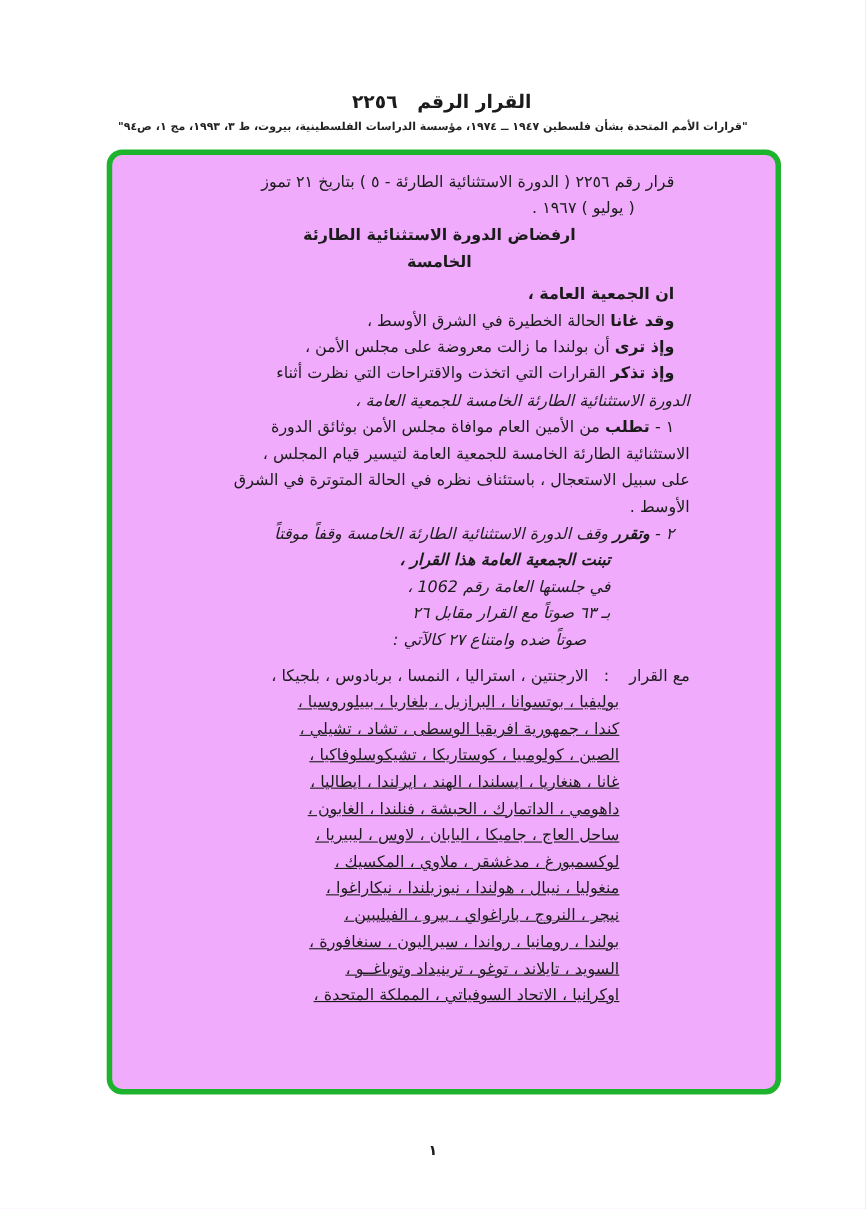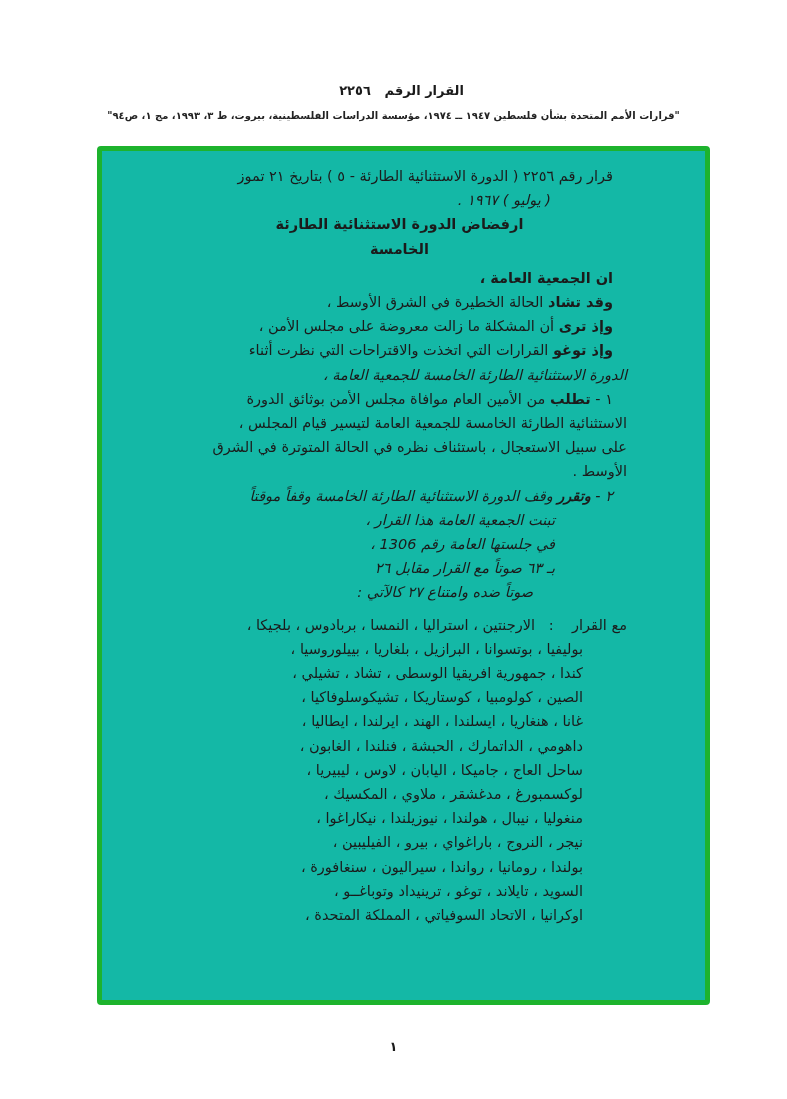--- a/index.html
+++ b/index.html
@@ -15,63 +15,63 @@
     font-family: "DejaVu Sans", sans-serif;
     overflow: hidden;
   }
   .page-title {
     position: absolute;
     top: 83px;
     left: 16px;
     right: 0;
     text-align: center;
     direction: rtl;
-    font-size: 13px;
+    font-size: 17px;
     font-weight: 700;
     letter-spacing: 0.5px;
   }
   .source-citation {
     position: absolute;
     top: 110px;
     left: 0;
     right: 0;
     text-align: center;
     direction: rtl;
     font-size: 10px;
     font-weight: 700;
     color: #222;
   }
   .highlight-frame {
     position: absolute;
     left: 97px;
-    top: 146px;
+    top: 136px;
     width: 603px;
     height: 849px;
     border: 5px solid #1db32d;
-    border-radius: 4px;
+    border-radius: 14px;
     box-sizing: content-box;
-    background: #14b8a6;
+    background: #f0abfc;
   }
   .doc {
     position: absolute;
     inset: 0;
     padding: 13px 78px 0 70px;
     direction: rtl;
     text-align: right;
     font-size: 14.5px;
     line-height: 24.2px;
     white-space: nowrap;
   }
   .line { min-height: 24.2px; }
   .ti     { text-indent: 14px; }      
-  .ind-y  { margin-right: 76px; font-style: italic; }     
+  .ind-y  { margin-right: 50px; }     
   .center { text-align: center; }
   .ind-a  { margin-right: 72px; }     
   .ind-b  { margin-right: 94px; }     
-  .ind-c  { margin-right: 44px; }     
+  .ind-c  { margin-right: 64px; text-decoration: underline; }     
   .mt5    { margin-top: 5px; text-align: right; }
   .mt8    { margin-top: 8px; }
   .page-number {
     position: absolute;
     top: 1039px;
     left: 0;
     right: 0;
     text-align: center;
     font-size: 13px;
     font-weight: 700;
@@ -84,31 +84,31 @@
 
 <div class="source-citation">"قرارات الأمم المتحدة بشأن فلسطين ١٩٤٧ ــ ١٩٧٤، مؤسسة الدراسات الفلسطينية، بيروت، ط ٣، ١٩٩٣، مج ١، ص٩٤"</div>
 
 <div class="highlight-frame">
   <div class="doc">
       <div class="line ti"><span>قرار رقم ٢٢٥٦ ( الدورة الاستثنائية الطارئة - ٥ ) بتاريخ ٢١ تموز</span></div>
       <div class="line ind-y"><span>( يوليو ) ١٩٦٧ .</span></div>
       <div class="line center"><span style="font-weight: 700;">ارفضاض الدورة الاستثنائية الطارئة</span></div>
       <div class="line center"><span style="font-weight: 700;">الخامسة</span></div>
       <div class="line ti mt5"><span style="font-weight: 700;">ان الجمعية العامة ،</span></div>
-      <div class="line ti"><span style="font-weight: 700;">وقد تشاد</span><span> الحالة الخطيرة في الشرق الأوسط ،</span></div>
-      <div class="line ti"><span style="font-weight: 700;">وإذ ترى</span><span> أن المشكلة ما زالت معروضة على مجلس الأمن ،</span></div>
-      <div class="line ti"><span style="font-weight: 700;">وإذ توغو</span><span> القرارات التي اتخذت والاقتراحات التي نظرت أثناء</span></div>
+      <div class="line ti"><span style="font-weight: 700;">وقد غانا</span><span> الحالة الخطيرة في الشرق الأوسط ،</span></div>
+      <div class="line ti"><span style="font-weight: 700;">وإذ ترى</span><span> أن بولندا ما زالت معروضة على مجلس الأمن ،</span></div>
+      <div class="line ti"><span style="font-weight: 700;">وإذ تذكر</span><span> القرارات التي اتخذت والاقتراحات التي نظرت أثناء</span></div>
       <div class="line"><span style="font-style: italic;">الدورة الاستثنائية الطارئة الخامسة للجمعية العامة ،</span></div>
       <div class="line ti"><span>١ - </span><span style="font-weight: 700;">تطلب</span><span> من الأمين العام موافاة مجلس الأمن بوثائق الدورة</span></div>
       <div class="line"><span>الاستثنائية الطارئة الخامسة للجمعية العامة لتيسير قيام المجلس ،</span></div>
       <div class="line"><span>على سبيل الاستعجال ، باستئناف نظره في الحالة المتوترة في الشرق</span></div>
       <div class="line"><span>الأوسط .</span></div>
       <div class="line ti"><span style="font-style: italic;">٢ - </span><span style="font-weight: 700; font-style: italic;">وتقرر</span><span style="font-style: italic;"> وقف الدورة الاستثنائية الطارئة الخامسة وقفاً موقتاً</span></div>
-      <div class="line ind-a"><span style="font-style: italic;">تبنت الجمعية العامة هذا القرار ،</span></div>
-      <div class="line ind-a"><span style="font-style: italic;">في جلستها العامة رقم 1306 ،</span></div>
+      <div class="line ind-a"><span style="font-style: italic; font-weight: bold;">تبنت الجمعية العامة هذا القرار ،</span></div>
+      <div class="line ind-a"><span style="font-style: italic;">في جلستها العامة رقم 1062 ،</span></div>
       <div class="line ind-a"><span style="font-style: italic;">بـ ٦٣ صوتاً مع القرار مقابل ٢٦</span></div>
       <div class="line ind-b"><span style="font-style: italic;">صوتاً ضده وامتناع ٢٧ كالآتي :</span></div>
       <div class="line mt8"><span>مع القرار&nbsp;&nbsp;&nbsp;&nbsp;:&nbsp;&nbsp;&nbsp;الارجنتين ، استراليا ، النمسا ، بربادوس ، بلجيكا ،</span></div>
       <div class="line ind-c"><span>بوليفيا ، بوتسوانا ، البرازيل ، بلغاريا ، بييلوروسيا ،</span></div>
       <div class="line ind-c"><span>كندا ، جمهورية افريقيا الوسطى ، تشاد ، تشيلي ،</span></div>
       <div class="line ind-c"><span>الصين ، كولومبيا ، كوستاريكا ، تشيكوسلوفاكيا ،</span></div>
       <div class="line ind-c"><span>غانا ، هنغاريا ، ايسلندا ، الهند ، ايرلندا ، ايطاليا ،</span></div>
       <div class="line ind-c"><span>داهومي ، الداتمارك ، الحبشة ، فنلندا ، الغابون ،</span></div>
       <div class="line ind-c"><span>ساحل العاج ، جاميكا ، اليابان ، لاوس ، ليبيريا ،</span></div>
       <div class="line ind-c"><span>لوكسمبورغ ، مدغشقر ، ملاوي ، المكسيك ،</span></div>

